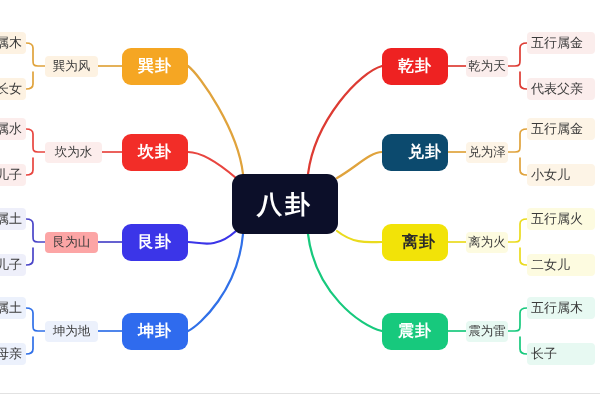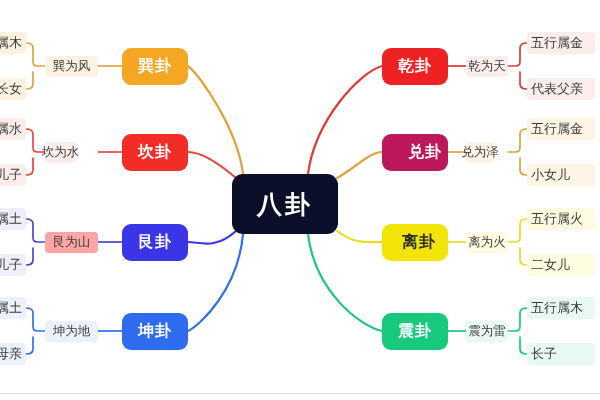--- a/index.html
+++ b/index.html
@@ -133,41 +133,41 @@
   </svg>
 
   <div class="node center-node">八卦</div>
 
   <div class="node gua-node" style="left:122px; top:48px; background:#F5A623;">巽卦</div>
   <div class="mid-label" style="left:45px; top:56px; width:53px; background:#FDF2E2;">巽为风</div>
   <div class="leaf-label left-side" style="left:-8px; top:32px; width:34px; background:#FDF2E2;">属木</div>
   <div class="leaf-label left-side" style="left:-8px; top:78px; width:34px; background:#FDF2E2;">长女</div>
 
   <div class="node gua-node" style="left:122px; top:134px; background:#F22D28;">坎卦</div>
-  <div class="mid-label" style="left:45px; top:142px; width:31px; background:#FCEDEC;">坎为水</div>
+  <div class="mid-label" style="left:45px; top:142px; width:57px; background:#FCEDEC;">坎为水</div>
   <div class="leaf-label left-side" style="left:-8px; top:118px; width:34px; background:#FCEDEC;">属水</div>
   <div class="leaf-label left-side" style="left:-8px; top:164px; width:34px; background:#FCEDEC;">儿子</div>
 
   <div class="node gua-node" style="left:122px; top:224px; background:#3B35E8;">艮卦</div>
   <div class="mid-label" style="left:45px; top:232px; width:53px; background:#fca5a5;">艮为山</div>
   <div class="leaf-label left-side" style="left:-8px; top:208px; width:34px; background:#EEEFFA;">属土</div>
   <div class="leaf-label left-side" style="left:-8px; top:254px; width:34px; background:#EEEFFA;">儿子</div>
 
   <div class="node gua-node" style="left:122px; top:313px; background:#2F6BEE;">坤卦</div>
   <div class="mid-label" style="left:45px; top:321px; width:53px; background:#ECF1FC;">坤为地</div>
   <div class="leaf-label left-side" style="left:-8px; top:297px; width:34px; background:#ECF1FC;">属土</div>
   <div class="leaf-label left-side" style="left:-8px; top:343px; width:34px; background:#ECF1FC;">母亲</div>
 
   <div class="node gua-node" style="left:382px; top:48px; background:#EE2222;">乾卦</div>
   <div class="mid-label" style="left:466px; top:56px; width:42px; background:#FBEDEC;">乾为天</div>
   <div class="leaf-label right-side" style="left:527px; top:32px; width:68px; background:#FBEDEC;">五行属金</div>
   <div class="leaf-label right-side" style="left:527px; top:78px; width:68px; background:#FBEDEC;">代表父亲</div>
 
-  <div class="node gua-node" style="left:382px; top:134px; background:#be185d;padding-left:20px;">兑卦</div>
-  <div class="mid-label" style="left:466px; top:142px; width:28px; background:#FDF4E6;">兑为泽</div>
+  <div class="node gua-node" style="left:382px; top:134px; background:#0c4a6e;padding-left:20px;">兑卦</div>
+  <div class="mid-label" style="left:466px; top:142px; width:42px; background:#FDF4E6;">兑为泽</div>
   <div class="leaf-label right-side" style="left:527px; top:118px; width:68px; background:#FDF4E6;">五行属金</div>
   <div class="leaf-label right-side" style="left:527px; top:164px; width:68px; background:#FDF4E6;">小女儿</div>
 
   <div class="node gua-node dark-text" style="left:382px; top:224px; background:#F2E308;">离卦</div>
   <div class="mid-label" style="left:466px; top:232px; width:42px; background:#FDFBE0;">离为火</div>
   <div class="leaf-label right-side" style="left:527px; top:208px; width:68px; background:#FDFBE0;font-family:Liberation Serif, serif;">五行属火</div>
   <div class="leaf-label right-side" style="left:527px; top:254px; width:68px; background:#FDFBE0;">二女儿</div>
 
   <div class="node gua-node" style="left:382px; top:313px; background:#17C97D;">震卦</div>
   <div class="mid-label" style="left:466px; top:321px; width:42px; background:#E7F9F2;">震为雷</div>

